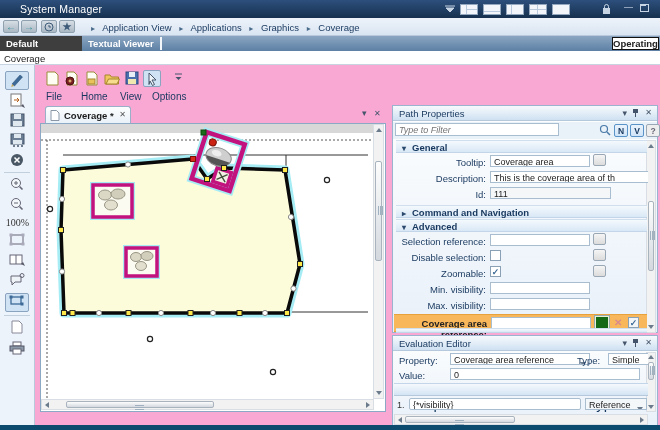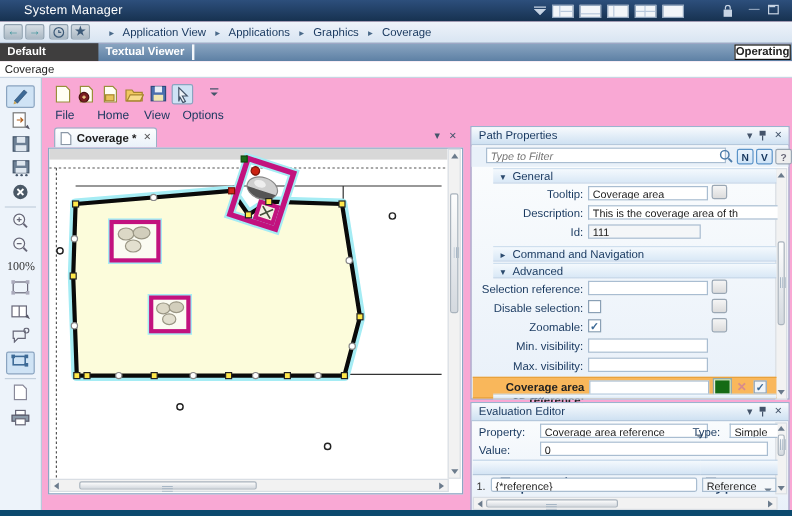--- a/index.html
+++ b/index.html
@@ -68,21 +68,21 @@
   .tri-left  { width:0;height:0;border-top:3px solid transparent;border-bottom:3px solid transparent;border-right:4px solid #6b7b8c; }
   .tri-right { width:0;height:0;border-top:3px solid transparent;border-bottom:3px solid transparent;border-left:4px solid #6b7b8c; }
 
   
   .panel { background:linear-gradient(#fdfefe,#e8f0f9); border:1px solid #9ab4cf; }
   .phead { position:absolute; left:0; top:0; right:0; height:15px; background:linear-gradient(#f7fafd,#cfe1f2); border-bottom:1px solid #b5c8dc; }
   .phead .t { position:absolute; left:6px; top:2px; font-size:9.5px; color:#17375e; }
   .phead .ico { position:absolute; top:2px; font-size:9px; color:#44546a; }
   .field { position:absolute; background:#fff; border:1px solid #a9bdd1; font-size:9px; padding:1px 3px; height:12px; overflow:hidden; white-space:nowrap; }
   .flabel { position:absolute; text-align:right; color:#17375e; font-size:9.5px; }
-  .secthdr { position:absolute; left:18px; right:10px; height:13px; background:linear-gradient(#f4f9fd,#d9e8f6); border-top:1px solid #cfdfee; border-bottom:1px solid #c3d5e8; color:#17375e; font-weight:normal; font-size:9.5px; padding:1px 0 0 6px; }
+  .secthdr { position:absolute; left:3px; right:10px; height:13px; background:linear-gradient(#f4f9fd,#d9e8f6); border-top:1px solid #cfdfee; border-bottom:1px solid #c3d5e8; color:#17375e; font-weight:bold; font-size:9.5px; padding:1px 0 0 6px; }
   .secarrow { display:inline-block; width:10px; color:#2b4a6e; font-size:8px; }
   .sqbtn { position:absolute; width:13px; height:12px; background:linear-gradient(#f5f5f5,#dcdcdc); border:1px solid #9aa7b4; border-radius:2px; }
   .cb { position:absolute; width:11px; height:11px; background:#fff; border:1px solid #8aa0b5; font-size:9px; line-height:10px; text-align:center; color:#3d6a96; font-weight:bold; }
   .filterbtn { position:absolute; top:2px; width:14px; height:13px; background:linear-gradient(#eaf3fc,#cfe4f7); border:1px solid #5a93c8; border-radius:2px; font-size:8.5px; font-weight:bold; color:#17375e; text-align:center; line-height:12px; }
 
   .orange-row { position:absolute; left:1px; right:10px; height:18px; background:#f9b75b; border-top:1px solid #e8a23c; border-bottom:1px solid #e8a23c; }
 
   .ee-colhdr { position:absolute; height:13px; background:linear-gradient(#f5f9fd,#d4e4f4); border-top:1px solid #c3d5e8; border-bottom:1px solid #b5c8dc; color:#17375e; font-size:15px; padding:11px 0 0 4px; }
   .dd-arrow { position:absolute; right:3px; top:4px; }
 </style>
@@ -425,21 +425,21 @@
       <span class="ico" style="right:18px;">
         <svg width="7" height="10">
             <rect x="1" y="1" width="5" height="4" fill="#44546a"></rect>
             <line x1="3.5" y1="5" x2="3.5" y2="9" stroke="#44546a"></line>
           </svg>
       </span>
       <span class="ico" style="right:5px;font-size:8px;">✕</span>
     </div>
 
     <div class="abs" style="left:0;top:16px;right:0;height:17px;background:#e9f1f9;">
-      <input class="field" style="left: 12px; top: 1px; width: 200px; font-style: italic; color: rgb(138, 150, 163); height: 13px;" placeholder="Type to Filter">
+      <input class="field" style="left: 2px; top: 1px; width: 164px; font-style: italic; color: rgb(138, 150, 163); height: 13px;" placeholder="Type to Filter">
       <span class="abs" style="left:206px;top:2px;">
         <svg width="12" height="12">
             <circle cx="5" cy="5" r="3.5" fill="none" stroke="#4a7aa8" stroke-width="1.2"></circle>
             <line x1="8" y1="8" x2="11" y2="11" stroke="#4a7aa8" stroke-width="1.5"></line>
           </svg>
       </span>
       <div class="filterbtn" style="left:221px;">N</div>
       <div class="filterbtn" style="left:237px;">V</div>
       <div class="filterbtn" style="left:253px;border-color:#9aa7b4;background:#eee;color:#667;">?</div>
     </div>
@@ -454,21 +454,21 @@
 
     <div class="secthdr" style="top:34px;">
       <span class="secarrow">▾</span><span>General</span>
     </div>
     <div class="flabel" style="left:0;top:51px;width:93px;">Tooltip:</div>
     <div class="field" style="left:97px;top:49px;width:100px;">Coverage area</div>
     <div class="sqbtn" style="left:200px;top:48px;"></div>
     <div class="flabel" style="left:0;top:67px;width:93px;">Description:</div>
     <div class="field" style="left:97px;top:65px;width:158px;border-right:none;">This is the coverage area of th</div>
     <div class="flabel" style="left:0;top:83px;width:93px;">Id:</div>
-    <div class="field" style="left:97px;top:81px;width:94px;background:#f4f6f8;">111</div>
+    <div class="field" style="left:97px;top:81px;width:121px;background:#f4f6f8;">111</div>
 
     <div class="secthdr" style="top:113px;">
       <span class="secarrow">▾</span><span>Advanced</span>
     </div>
 
     <div class="secthdr" style="top:99px;">
       <span class="secarrow">▸</span><span>Command and Navigation</span>
     </div>
     <div class="flabel" style="left:0;top:130px;width:93px;">Selection reference:</div>
     <div class="field" style="left:97px;top:128px;width:100px;"></div>
@@ -529,21 +529,21 @@
     <div class="flabel" style="left:184px;top:19px;width:28px;text-align:left;">Type:</div>
     <div class="field" style="left:215px;top:17px;width:40px;border-right:none;">Simple</div>
 
     <div class="flabel" style="left:6px;top:34px;width:42px;text-align:left;">Value:</div>
     <div class="field" style="left:57px;top:32px;width:190px;">0</div>
 
     <div class="ee-colhdr" style="left:1px;top:47px;width:190px;padding-left:22px;">Expression</div>
     <div class="ee-colhdr" style="left:191px;top:47px;width:64px;">Type</div>
 
     <div class="abs" style="left:4px;top:64px;font-size:9px;color:#333;">1.</div>
-    <div class="field" style="left:16px;top:62px;width:172px;border-radius:2px;">{*reference}</div>
+    <div class="field" style="left:16px;top:62px;width:172px;border-radius:2px;">{*visibility}</div>
     <div class="field" style="left:192px;top:62px;width:62px;background:#f4f7fa;">
       <span>Reference</span>
       <span class="dd-arrow"><span class="tri-down" style="display:inline-block;"></span></span>
     </div>
 
     <div class="sb-track" style="left:1px; bottom:2px; width:254px; height:11px;">
       <div class="tri-left" style="position:absolute;top:2px;left:3px;"></div>
       <div class="sb-thumb" style="top:1px; left:10px; width:110px; height:7px;">
           <div class="grip-h"></div>
         </div>

